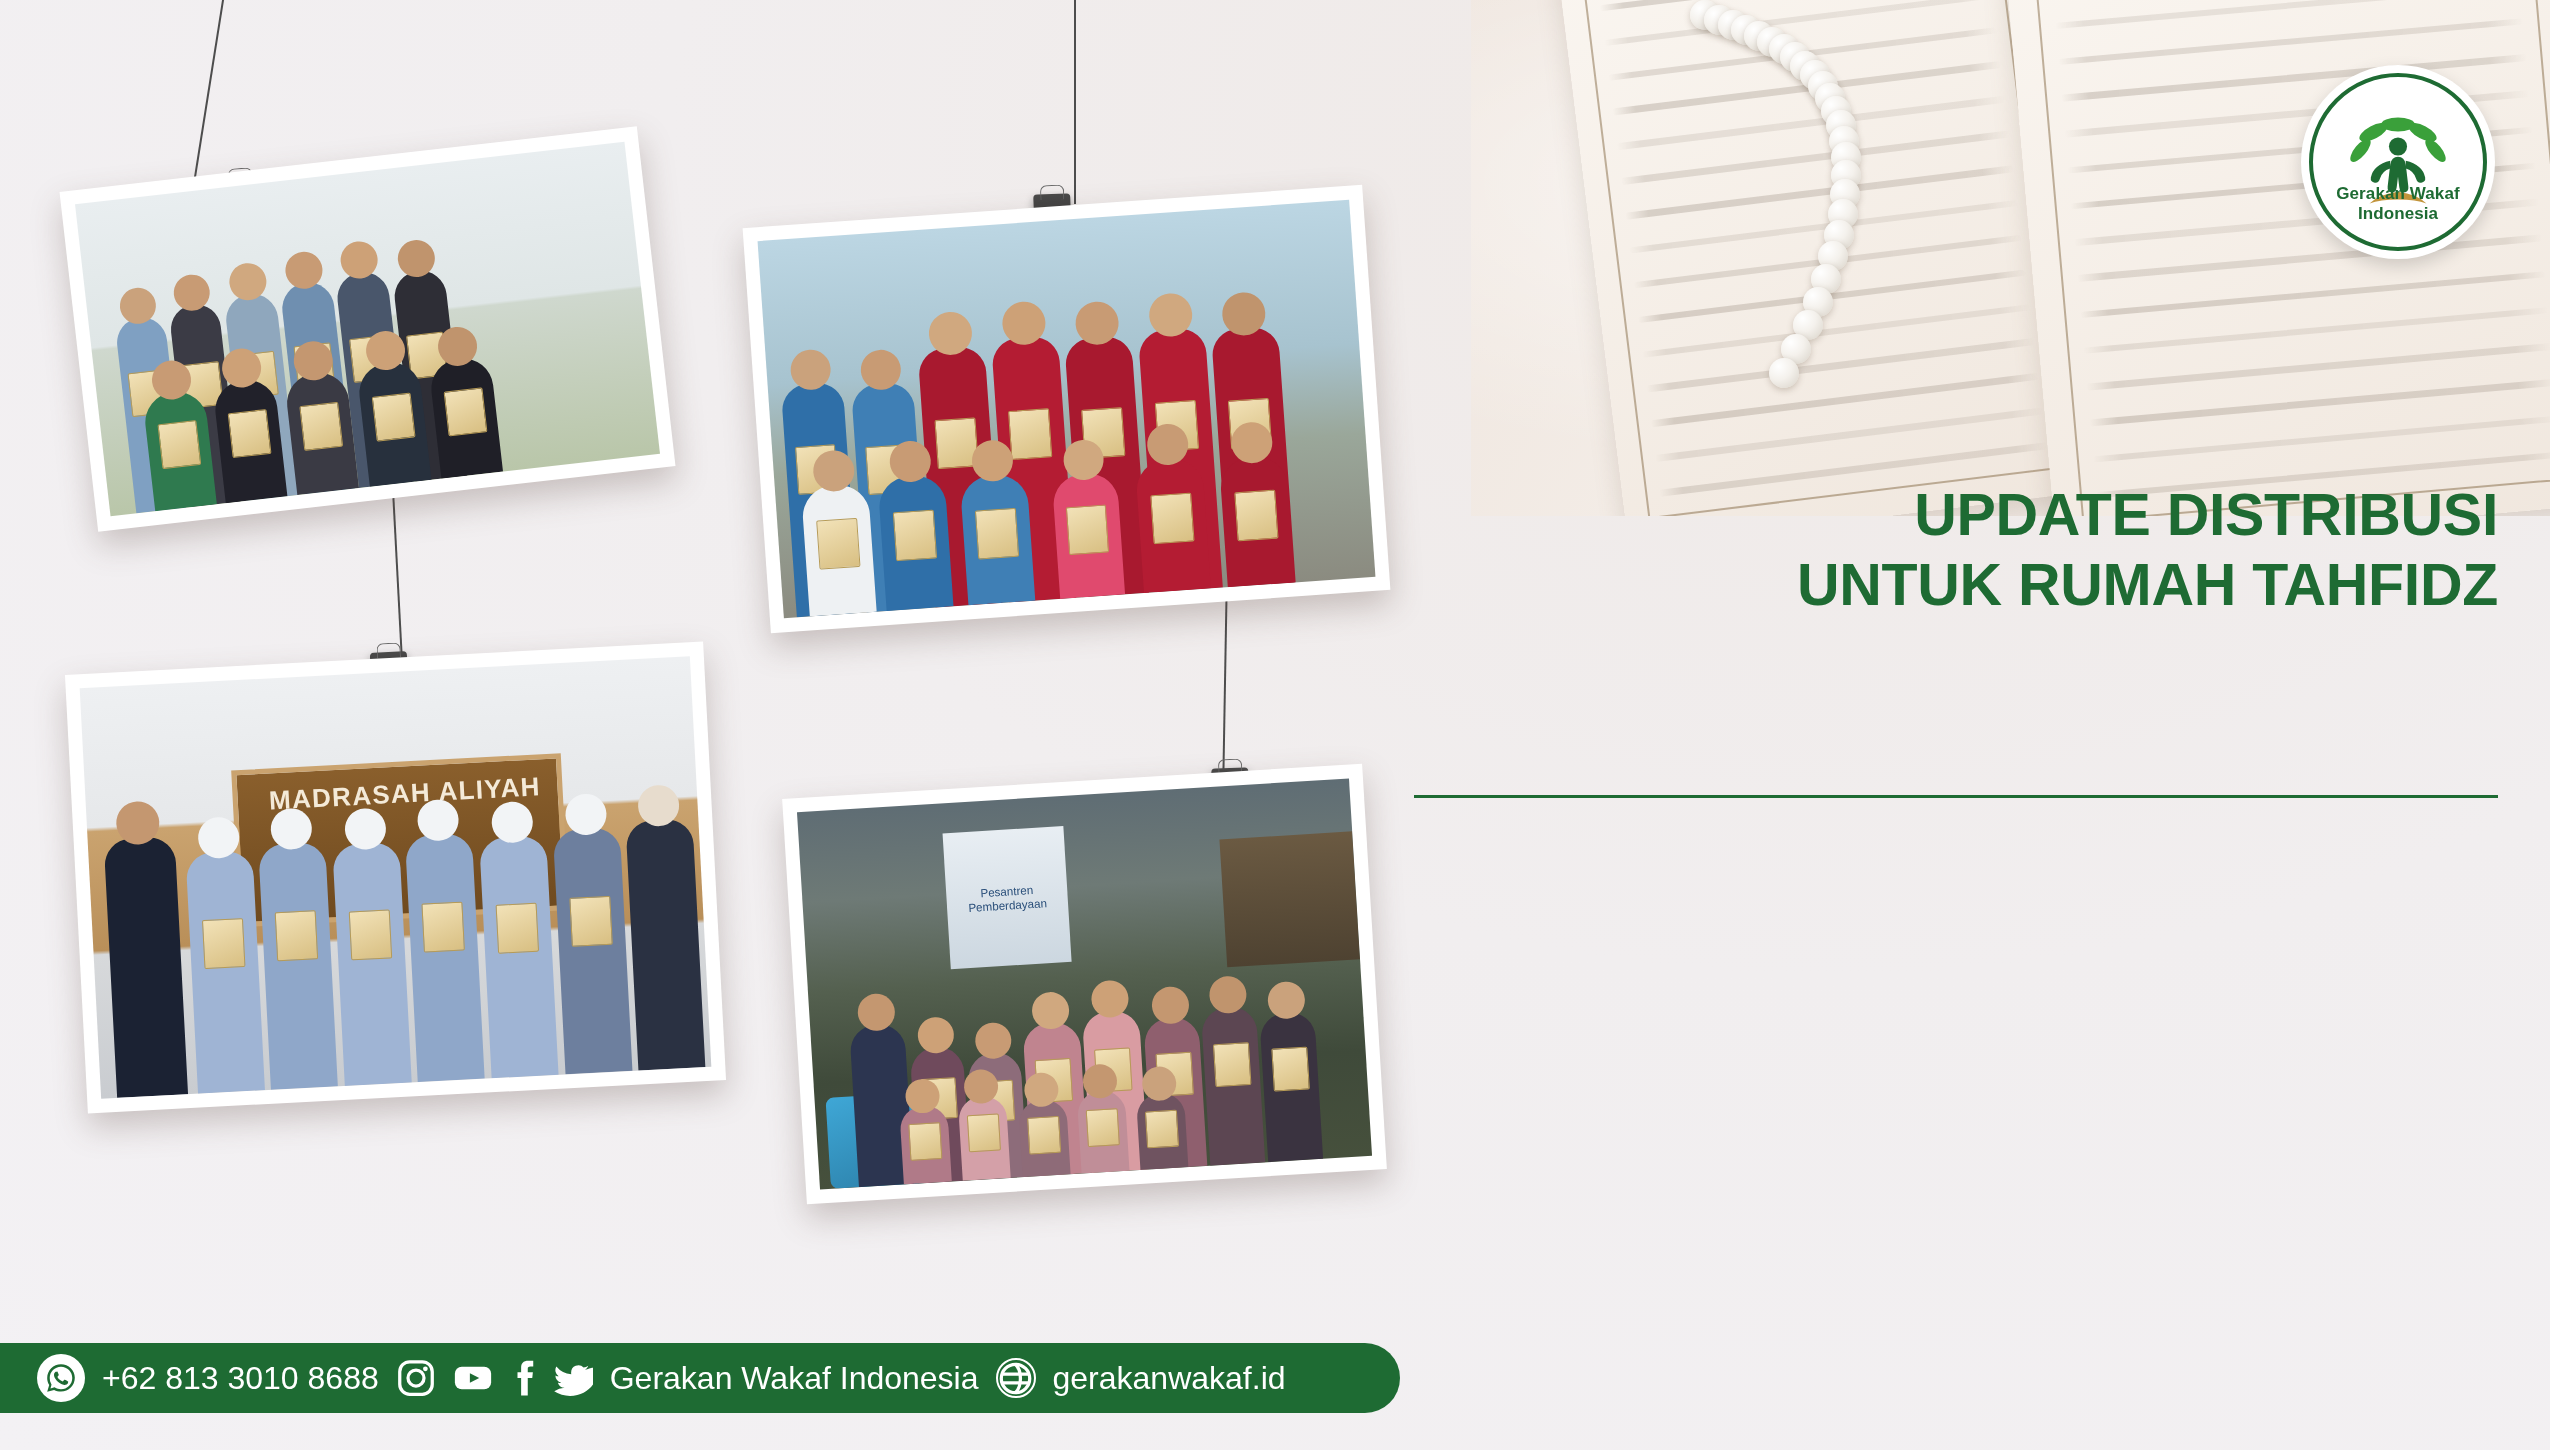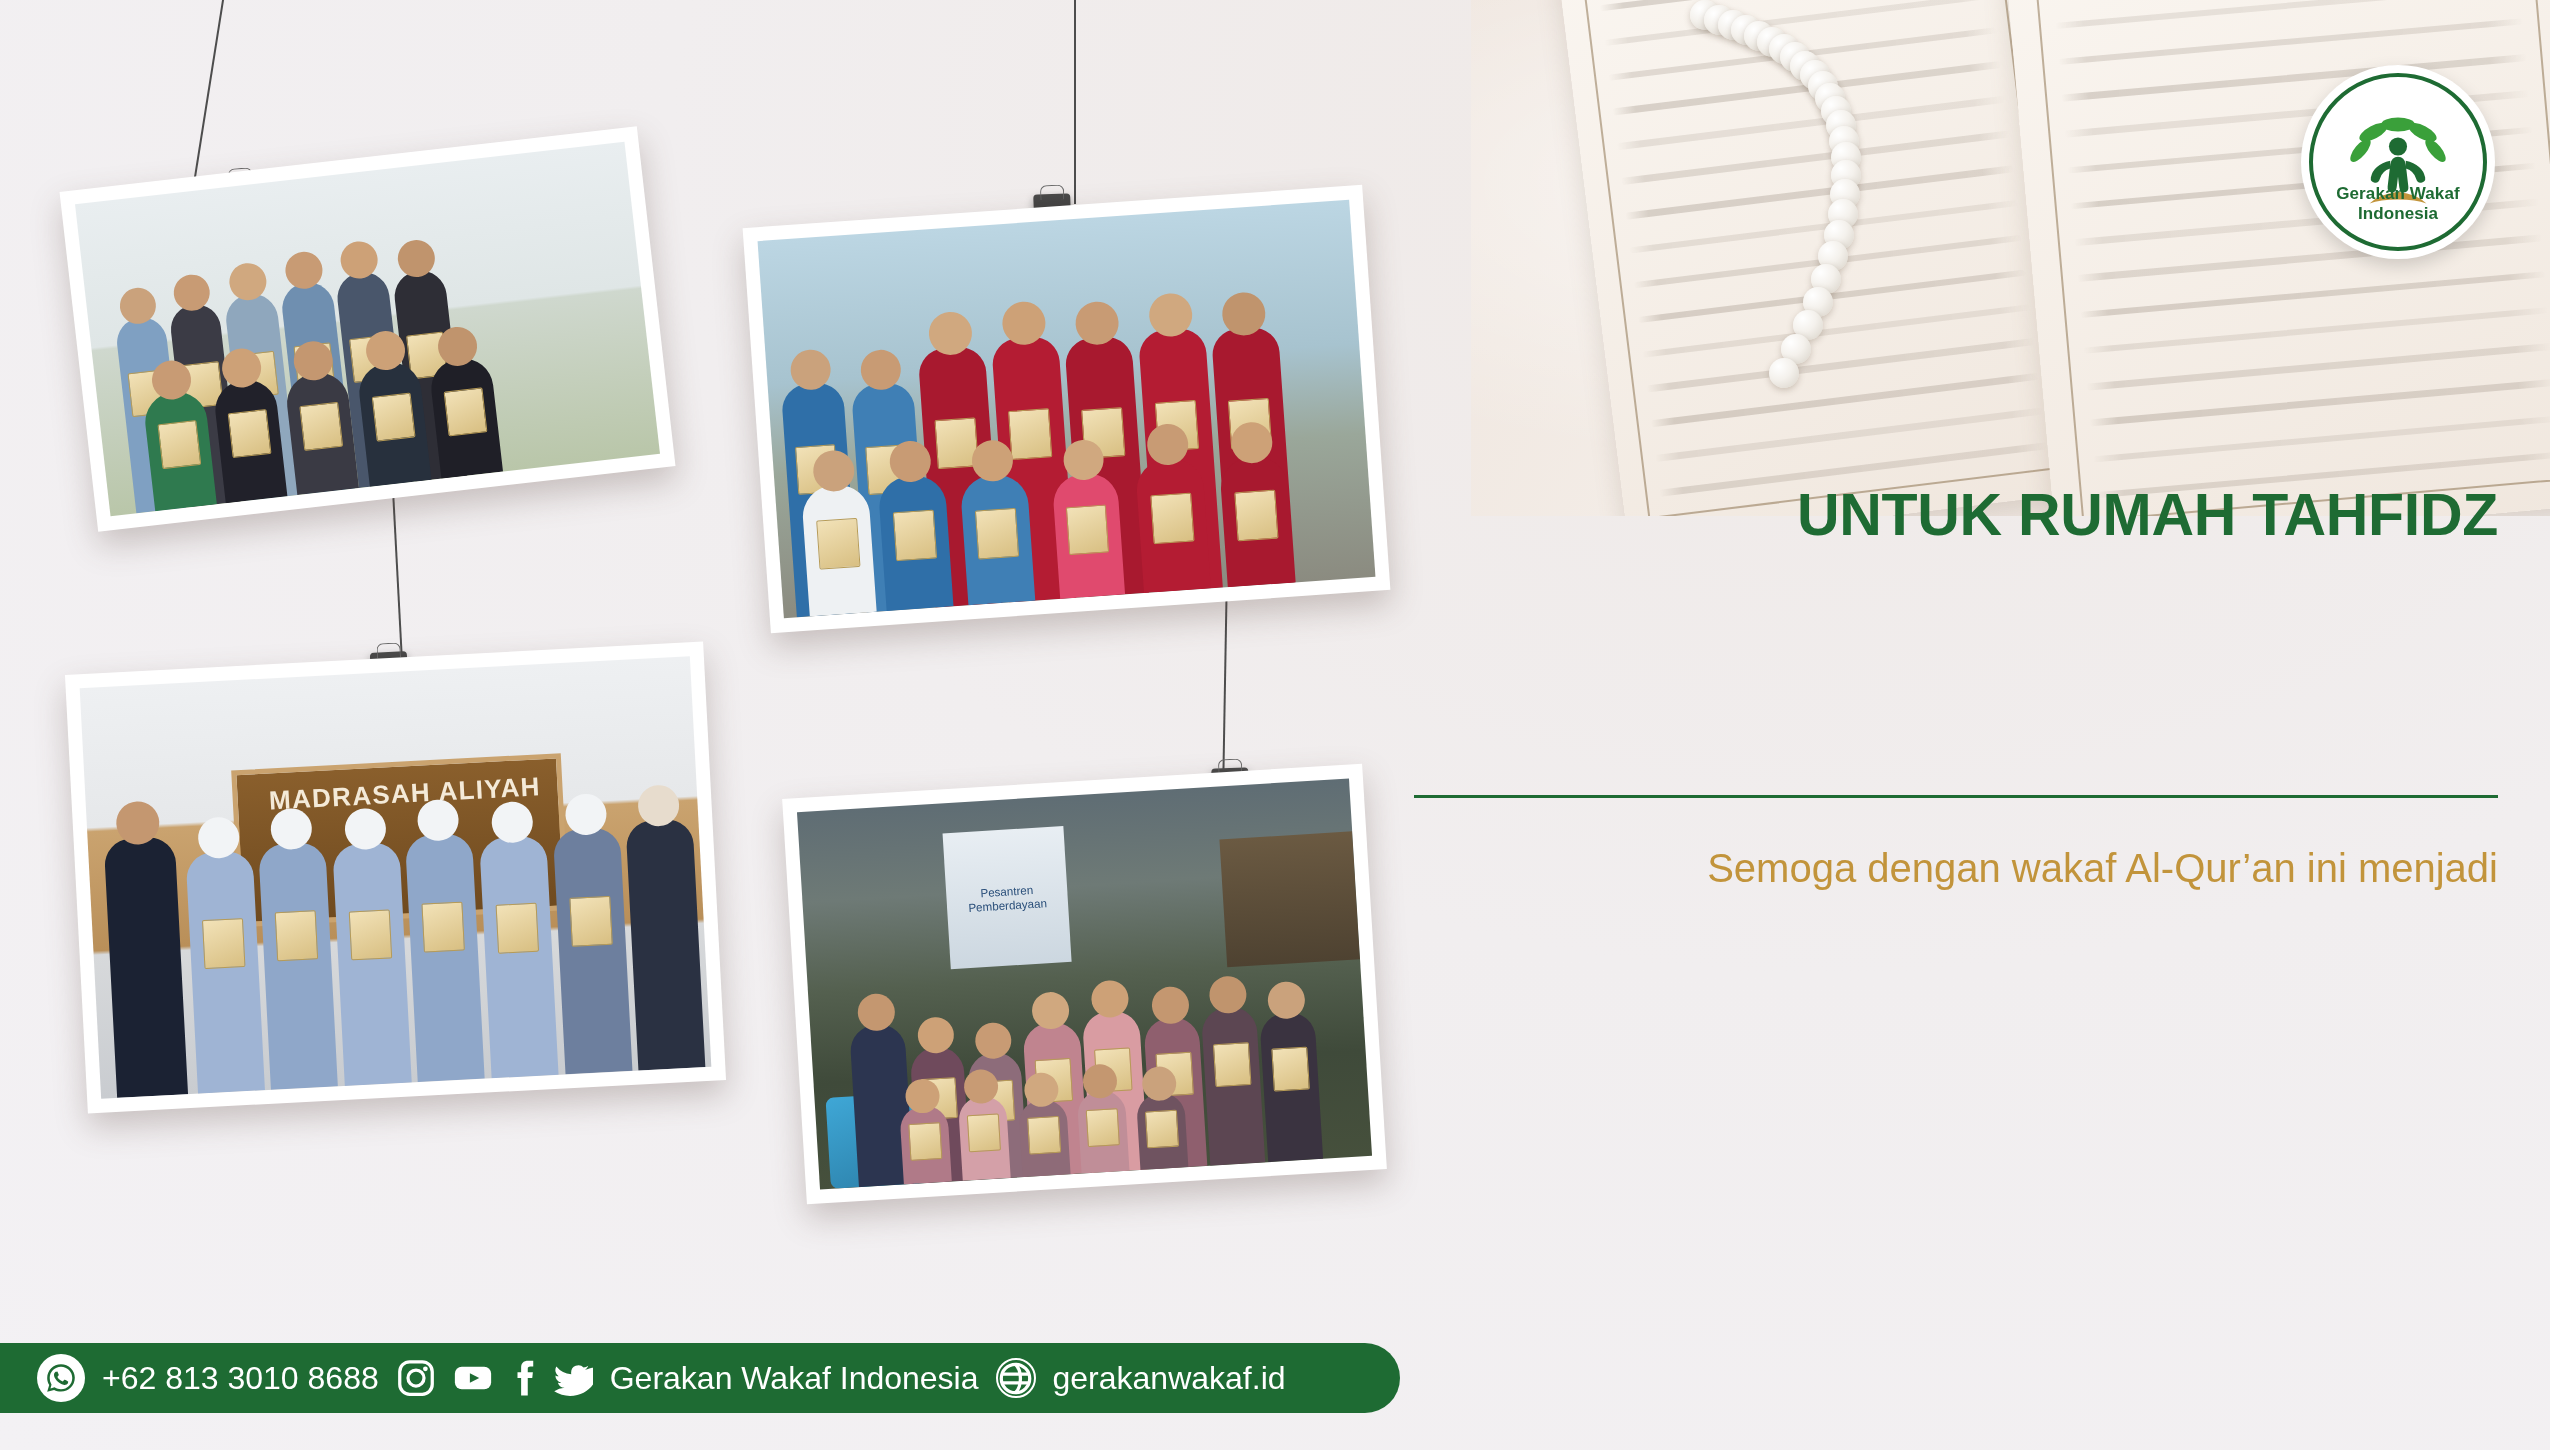--- a/index.html
+++ b/index.html
@@ -505,27 +505,27 @@
         </div>
       <div class="kid" style="left:321px; width:48px; height:75px; background:#6f5360; border-radius:23px 23px 0 0;">
           <div class="head" style="top:-27px;width:34px;height:34px;background:#caa27c;"></div>
           <div class="book" style="left:7.7px;top:17px;width:32px;height:37px;"></div>
         </div>
     </div>
   </div>
 </div>
 
 <div class="headline">
+  <div>UPDATE DISTRIBUSI</div>
   <div>UNTUK RUMAH TAHFIDZ</div>
 </div>
 
 <div class="divider"></div>
 
 <div class="subtext">
-  <div>Semoga dengan wakaf Al-Qur’an ini menjadi</div>
 </div>
 
 <div class="footer">
 
   <div class="wa-circle">
     <svg viewBox="0 0 32 32">
       <path fill="#1e6b33" d="M16 3C8.8 3 3 8.8 3 16c0 2.4.7 4.7 1.9 6.7L3 29l6.5-1.8c1.9 1 4.1 1.6 6.5 1.6 7.2 0 13-5.8 13-13S23.2 3 16 3zm0 23.6c-2.1 0-4-.6-5.7-1.6l-.4-.2-3.8 1 1-3.7-.3-.4A10.5 10.5 0 0 1 5.4 16C5.4 10.1 10.1 5.4 16 5.4S26.6 10.1 26.6 16 21.9 26.6 16 26.6zm6-7.8c-.3-.2-2-1-2.3-1.1-.3-.1-.5-.2-.8.1-.2.3-.8 1-1 1.2-.2.2-.4.3-.7.1-.3-.2-1.4-.5-2.6-1.6-1-.9-1.6-2-1.8-2.3-.2-.3 0-.5.1-.6.2-.2.4-.5.6-.7.2-.2.2-.4.3-.6.1-.2 0-.4 0-.6-.1-.2-.8-1.9-1-2.3-.2-.5-.5-.4-.7-.4h-.6c-.2 0-.6.1-.9.4-.3.4-1.2 1.2-1.2 2.8s1.2 3.2 1.3 3.5c.2.2 2.3 3.6 5.6 4.9 3.3 1.3 3.4.9 4 .8.6-.1 1.9-.8 2.2-1.5.3-.8.3-1.4.2-1.5 0-.1-.2-.2-.5-.3z"></path>
     </svg>
   </div>
 

